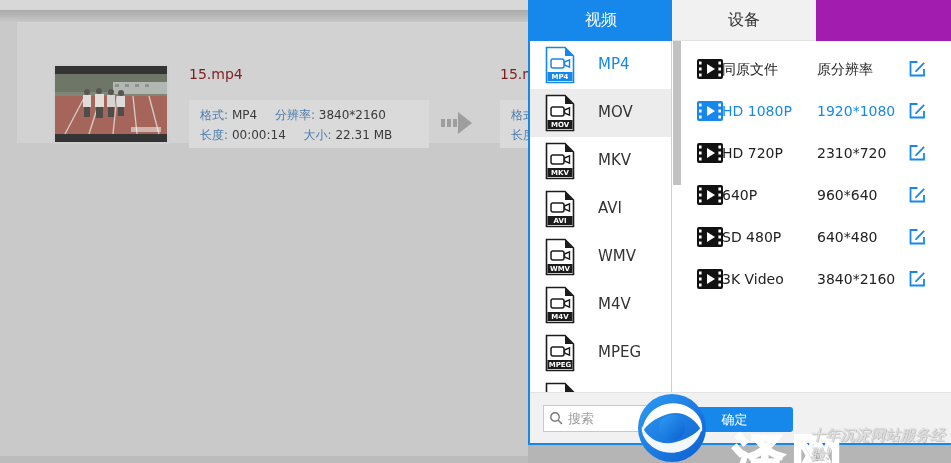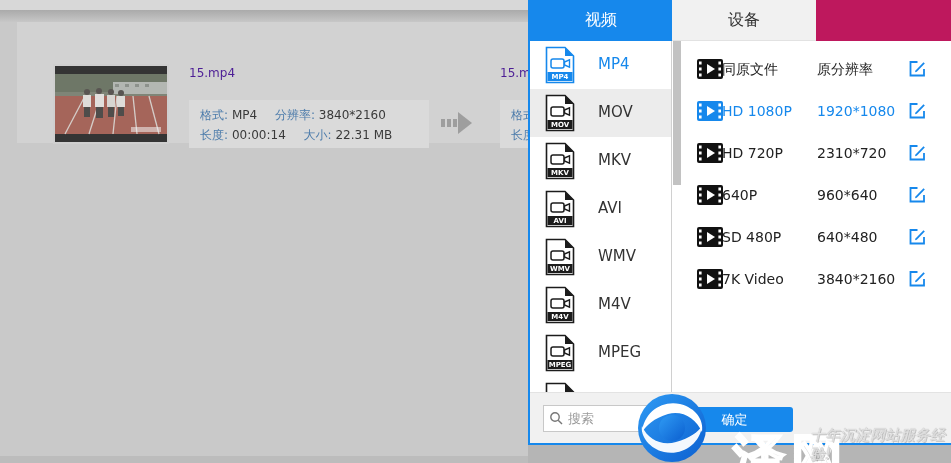--- a/index.html
+++ b/index.html
@@ -10,37 +10,37 @@
   .top-strip   { position:absolute; left:0; top:0; width:951px; height:10px; background:#d8d8d8; }
   .toolbar-band{ position:absolute; left:0; top:10px; width:951px; height:12px;
                  background:linear-gradient(#aaaaaa,#c7c7c7); }
   .bottom-strip{ position:absolute; left:0; top:456px; width:951px; height:7px; background:#bcbcbc; }
   .below-popup { position:absolute; left:528px; top:445px; width:423px; height:18px; background:#b5b5b5; }
 
   
   .file-card { position:absolute; left:17px; top:22px; width:934px; height:121px; background:#d2d2d2; }
   .thumb { position:absolute; left:36px; top:42px; width:116px; height:80px; background:#111;
            border:2px solid #cfcfcf; }
-  .file-name { position:absolute; top:44px; font-size:12px; color:#4c1d95; }
+  .file-name { position:absolute; top:44px; font-size:14px; color:#7f1d1d; }
   .name-src { left:172px; } .name-dst { left:483px; }
   .info-box { position:absolute; top:78px; width:240px; height:48px; background:#dadada;
               font-size:12px; }
   .info-src { left:172px; } .info-dst { left:483px; }
   .info-row { position:absolute; left:11px; right:4px; white-space:nowrap; }
   .ir1 { top:7px; } .ir2 { top:27px; }
   .lbl { color:#4d7cab; } .val { color:#3a3a3a; }
   .sp  { display:inline-block; width:14px; }
   .conv-arrow { position:absolute; left:424px; top:90px; width:36px; height:22px; }
   .conv-arrow .bar { position:absolute; top:7px; width:4px; height:8px; background:#9e9e9e; }
   .conv-arrow .tri { position:absolute; left:17px; top:0; width:0; height:0;
                      border-left:14px solid #9e9e9e; border-top:11px solid transparent;
                      border-bottom:11px solid transparent; }
 
   
-  .popup { position:absolute; left:528px; top:0; width:423px; height:445px; background:#be185d;
+  .popup { position:absolute; left:528px; top:0; width:423px; height:445px; background:#a21caf;
            border-left:2px solid #1688ec; border-bottom:2px solid #1688ec; }
   .tabbar { position:absolute; left:0; top:0; width:421px; height:41px; display:flex; }
   .tab { height:41px; display:flex; align-items:center; justify-content:center;
          font-size:16px; color:#333; background:#f1f1f1; cursor:default;
          border-bottom:1px solid #e2e2e2; }
   .tab-video  { width:142px; }
   .tab-audio  { width:135px; border-right:1px solid #dcdcdc; }
   .tab-device { width:144px; }
   .tab.active { background:#1688ec; color:#fff; border-bottom:none; }
 
@@ -381,21 +381,21 @@
               <g fill="#fff">
                 <rect x="2" y="2.5" width="2.6" height="3"></rect>
                 <rect x="2" y="8.5" width="2.6" height="3"></rect>
                 <rect x="2" y="14.5" width="2.6" height="3"></rect>
                 <rect x="21.4" y="2.5" width="2.6" height="3"></rect>
                 <rect x="21.4" y="8.5" width="2.6" height="3"></rect>
                 <rect x="21.4" y="14.5" width="2.6" height="3"></rect>
                 <path d="M10 5 L18 10 L10 15 Z"></path>
               </g>
             </svg></span>
-          <span class="p-name">7K Video</span>
+          <span class="p-name">3K Video</span>
           <span class="p-res">3840*2160</span>
           <span class="p-edit"><svg width="19" height="19" viewBox="0 0 19 19">
               <path d="M16 10 V16.5 H2.5 V3 H9.5" fill="none" stroke="#1688ec" stroke-width="1.8"></path>
               <path d="M7.5 11.5 L15.5 3.2 L16.8 4.5 L8.8 12.8 L7 13.2 Z" fill="#1688ec"></path>
             </svg></span>
         </div>
       </div>
 
     <div class="search-section">
       <div class="search-box">

